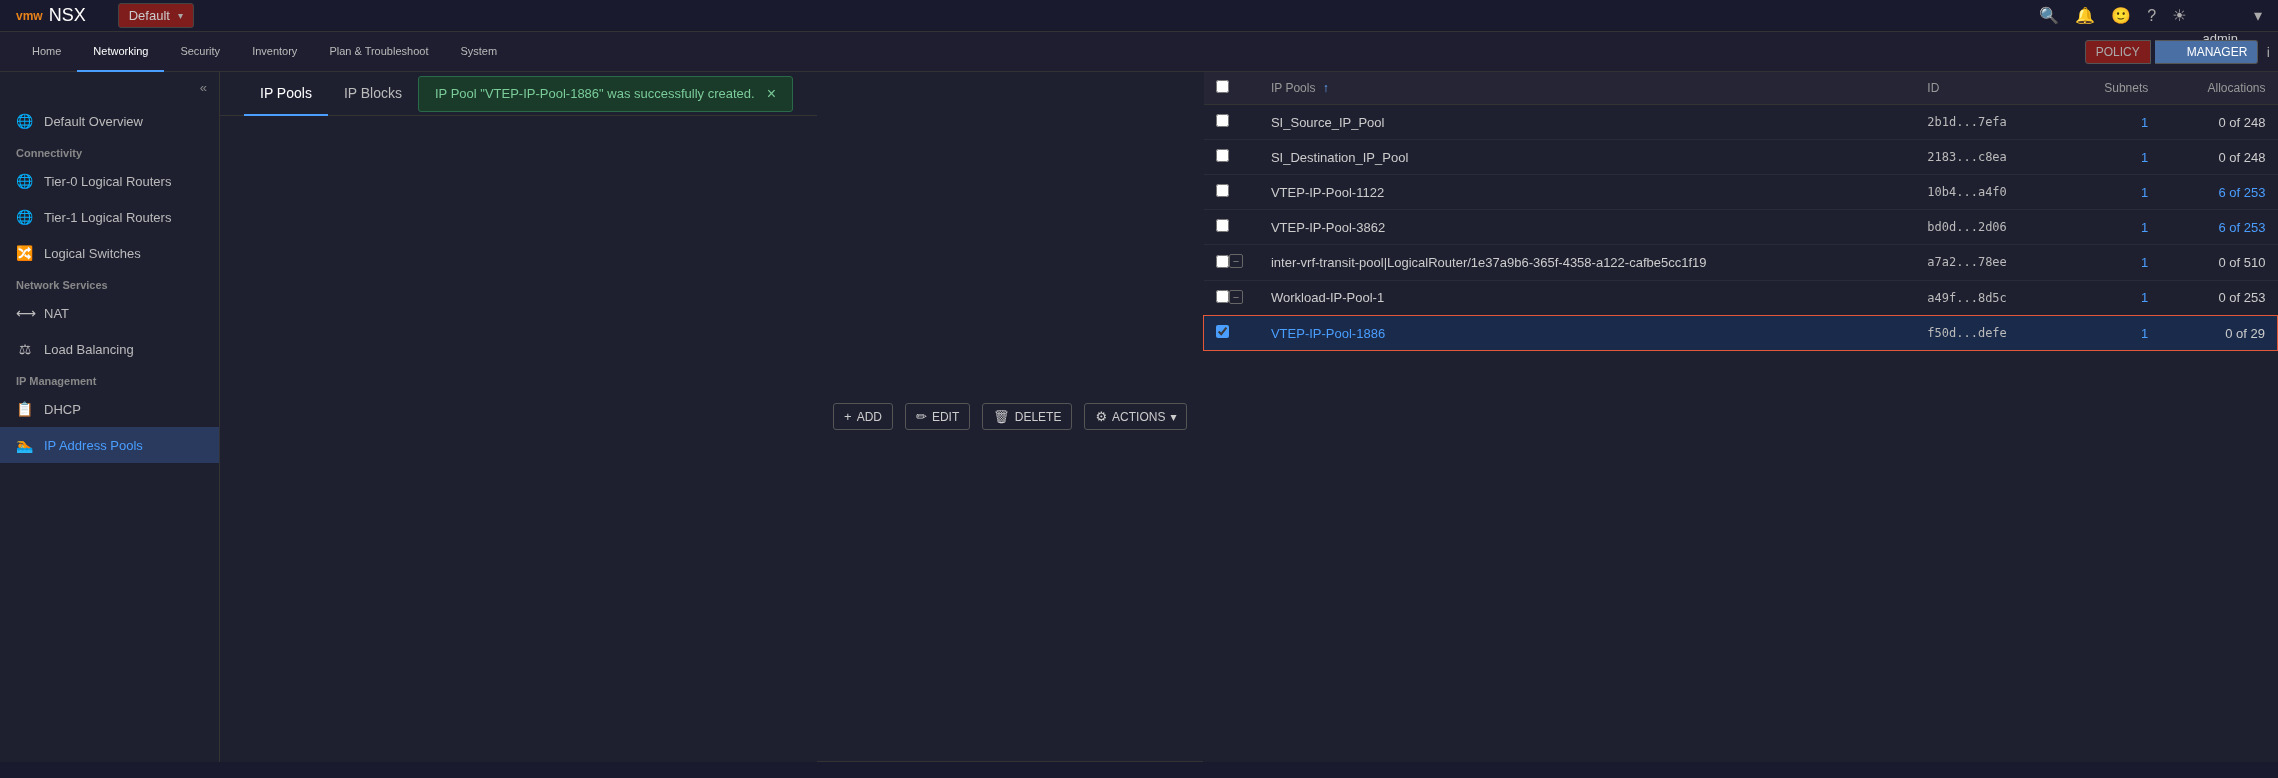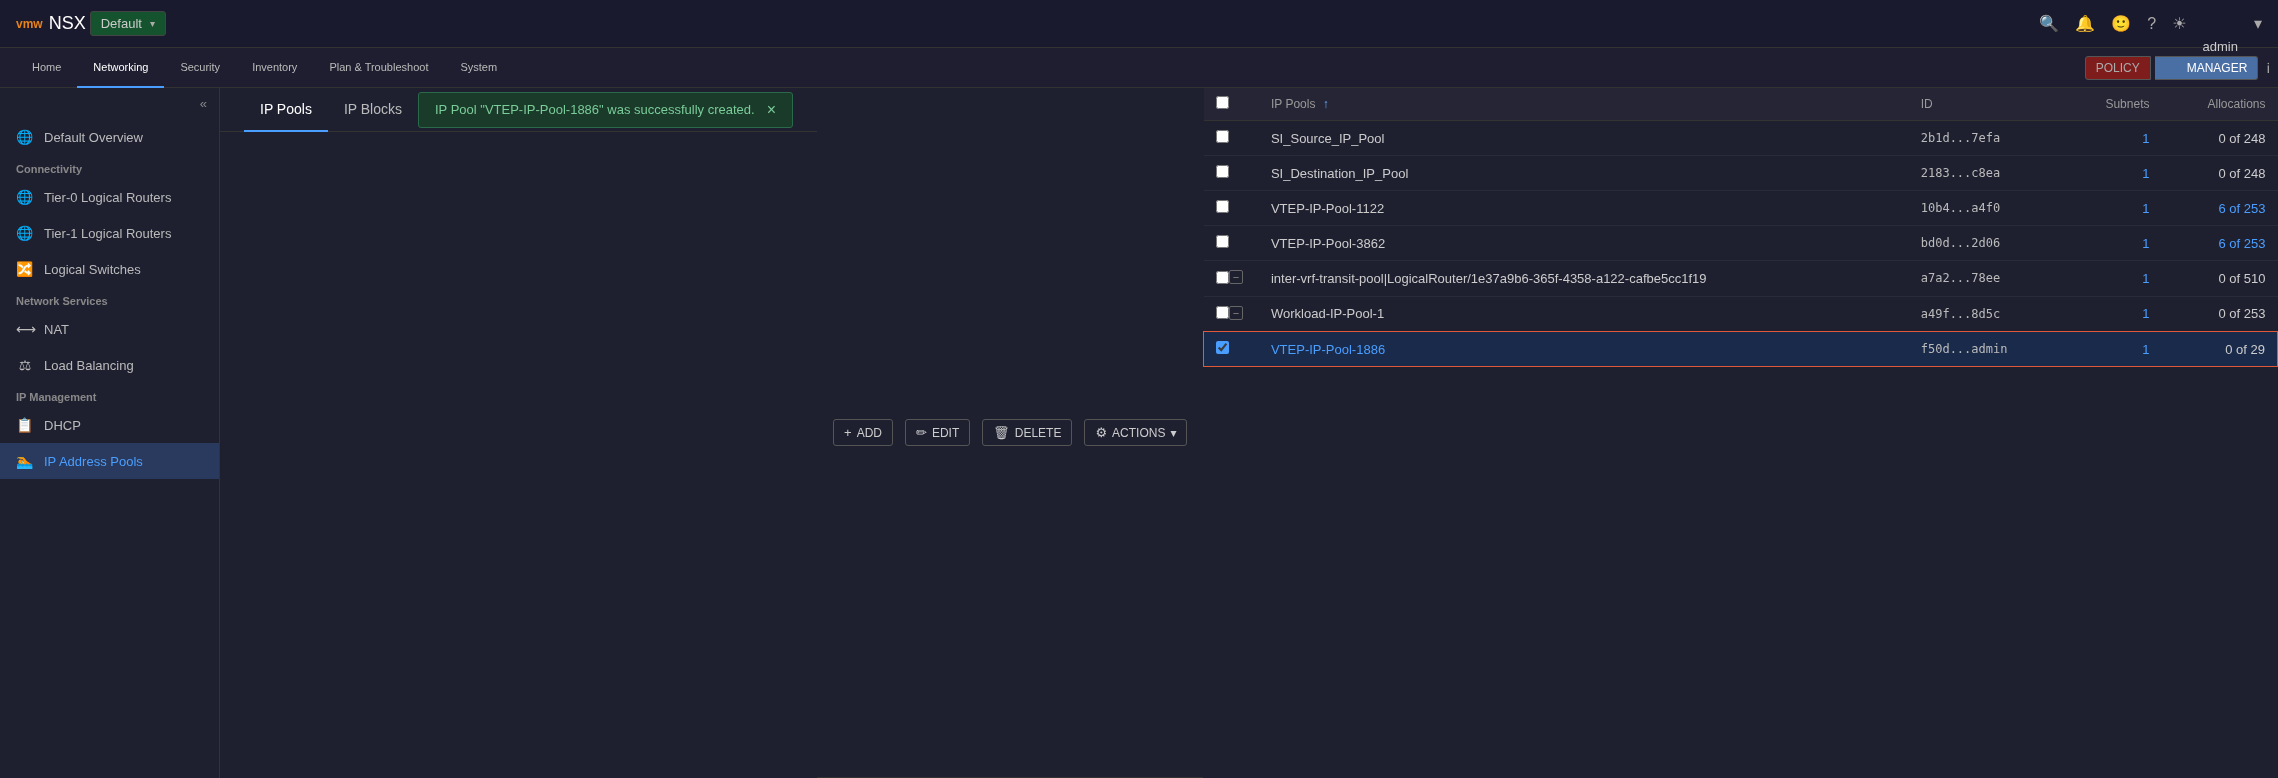--- a/index.html
+++ b/index.html
@@ -1,26 +1,26 @@
 <!DOCTYPE html>
 <html><head>
   <meta charset="utf-8">
   <style>
     * { margin: 0; padding: 0; box-sizing: border-box; }
     body { font-family: -apple-system, BlinkMacSystemFont, 'Segoe UI', Arial, sans-serif; background: #1a1a2e; color: #ccc; font-size: 13px; overflow: hidden; }
 
     
     .top-bar {
-      display: flex; align-items: center; background: #1a1a2e; height: 48px; padding: 12px 16px;
+      display: flex; align-items: center; background: #1a1a2e; height: 32px; padding: 12px 16px;
       border-bottom: 1px solid #333;
     }
     .vmware-logo { color: #e8831a; font-weight: bold; font-size: 12px; margin-right: 6px; }
-    .nsx-title { color: #fff; font-size: 18px; font-weight: 300; margin-right: 4px; }
+    .nsx-title { color: #fff; font-size: 18px; font-weight: 300; margin-right: 32px; }
     .env-selector {
-      display: flex; align-items: center; background: #14532d; border: 1px solid #444;
+      display: flex; align-items: center; background: #7f1d1d; border: 1px solid #444;
       padding: 4px 10px; border-radius: 3px; color: #ccc; cursor: pointer; gap: 8px;
     }
     .env-selector .chevron { font-size: 10px; color: #aaa; }
     .top-icons { margin-left: auto; display: flex; align-items: center; gap: 16px; color: #aaa; }
     .top-icons span { cursor: pointer; font-size: 16px; }
     .top-icons .admin-name { color: #ccc; font-size: 13px; cursor: pointer; margin-top: 45px; }
 
     
     .nav-bar {
       display: flex; align-items: center; background: #1e1e30; height: 40px; padding: 0 0 0 16px;
@@ -288,21 +288,21 @@
                   <span class="minus-icon">−</span>
                 </span></td>
               <td><span class="pool-name">Workload-IP-Pool-1</span></td>
               <td class="id-text">a49f...8d5c</td>
               <td class="right link-text">1</td>
               <td class="right">0 of 253</td>
             </tr>
             <tr class="selected">
               <td class="checkbox-cell"><input type="checkbox" checked="" style=""></td>
               <td><span class="link-text">VTEP-IP-Pool-1886</span></td>
-              <td class="id-text">f50d...admin</td>
+              <td class="id-text">f50d...defe</td>
               <td class="right link-text">1</td>
               <td class="right">0 of 29</td>
             </tr>
           </tbody>
       </table>
     </div>
   </div>
 </div>
 
 </body></html>

